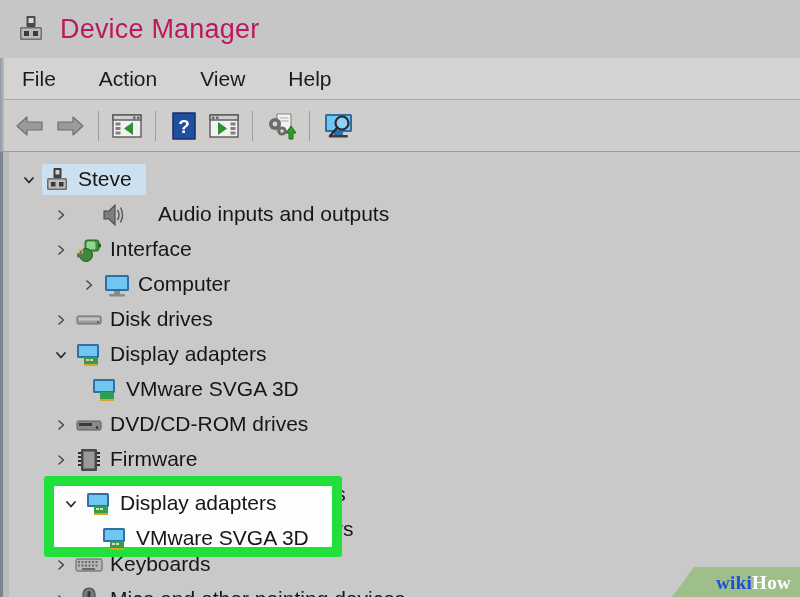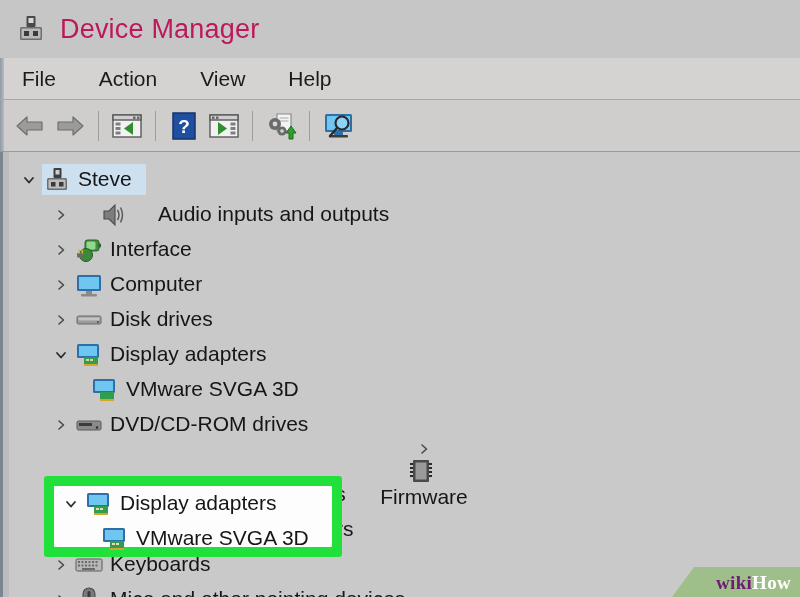--- a/index.html
+++ b/index.html
@@ -125,21 +125,21 @@
     position:absolute;right:0;bottom:0;width:128px;height:30px;
     background:#9fbf8a;
     clip-path:polygon(22px 0,100% 0,100% 100%,0 100%);
   }
   .wikihow .wtext{
     position:absolute;right:9px;bottom:3px;
     font-family:"Liberation Serif", serif;
     font-size:19px;font-weight:bold;letter-spacing:.3px;
     white-space:nowrap;
   }
-  .wikihow .w1{color:#701a75;}
+  .wikihow .w1{color:#1d4ed8;}
   .wikihow .w2{color:#ffffff;}
 </style>
 </head>
 <body>
 
 <div class="app">
 
   <div class="titlebar">
     <div class="title-icon">
       <svg class="svgico" viewBox="0 0 34 34">
@@ -309,21 +309,21 @@
             <rect x="24.5" y="8.5" width="2.5" height="4" rx="1" fill="#2a5f2a"></rect>
             <circle cx="12" cy="20" r="6.5" fill="#3a8a3a" stroke="#245824" stroke-width="1"></circle>
             <rect x="3" y="18" width="6" height="4.5" rx="1" fill="#6b6b6b"></rect>
             <rect x="4.5" y="14.5" width="1.6" height="4" fill="#d6b52a"></rect>
             <rect x="7.5" y="14.5" width="1.6" height="4" fill="#d6b52a"></rect>
           </svg>
         </div>
         <div class="label">Interface</div>
       </div>
 
-      <div class="row" style="padding-left:48px;">
+      <div class="row" style="padding-left:76px;">
         <div class="chev">
           <svg width="14" height="14" viewBox="0 0 14 14">
             <path d="M5 3 L9.5 7 L5 11" fill="none" stroke="#4a4a4a" stroke-width="1.6" stroke-linecap="round" stroke-linejoin="round"></path>
           </svg>
         </div>
         <div class="ico">
           <svg class="svgico" viewBox="0 0 30 30">
             <rect x="3" y="5" width="24" height="16" rx="1.5" fill="#2f6fa8"></rect>
             <rect x="5" y="7" width="20" height="12" fill="#6fc6f0"></rect>
             <rect x="12" y="21" width="6" height="3" fill="#8a8a8a"></rect>
@@ -389,21 +389,21 @@
         <div class="ico">
           <svg class="svgico" viewBox="0 0 30 30">
             <rect x="3" y="11" width="24" height="9" rx="1.5" fill="#8a8a8a" stroke="#5a5a5a" stroke-width="1"></rect>
             <rect x="5" y="13" width="13" height="3" fill="#3a3a3a"></rect>
             <circle cx="23" cy="17.5" r="1.2" fill="#2a2a2a"></circle>
           </svg>
         </div>
         <div class="label">DVD/CD-ROM drives</div>
       </div>
 
-      <div class="row" style="padding-left:48px;flex-direction:column;">
+      <div class="row" style="padding-left:48px;">
         <div class="chev">
           <svg width="14" height="14" viewBox="0 0 14 14">
             <path d="M5 3 L9.5 7 L5 11" fill="none" stroke="#4a4a4a" stroke-width="1.6" stroke-linecap="round" stroke-linejoin="round"></path>
           </svg>
         </div>
         <div class="ico">
           <svg class="svgico" viewBox="0 0 30 30">
             <rect x="7" y="4" width="16" height="22" rx="1" fill="#4a4a4a"></rect>
             <rect x="9.5" y="6.5" width="11" height="17" fill="#9a9a9a"></rect>
             <rect x="4" y="7" width="3" height="2" fill="#2a2a2a"></rect>

